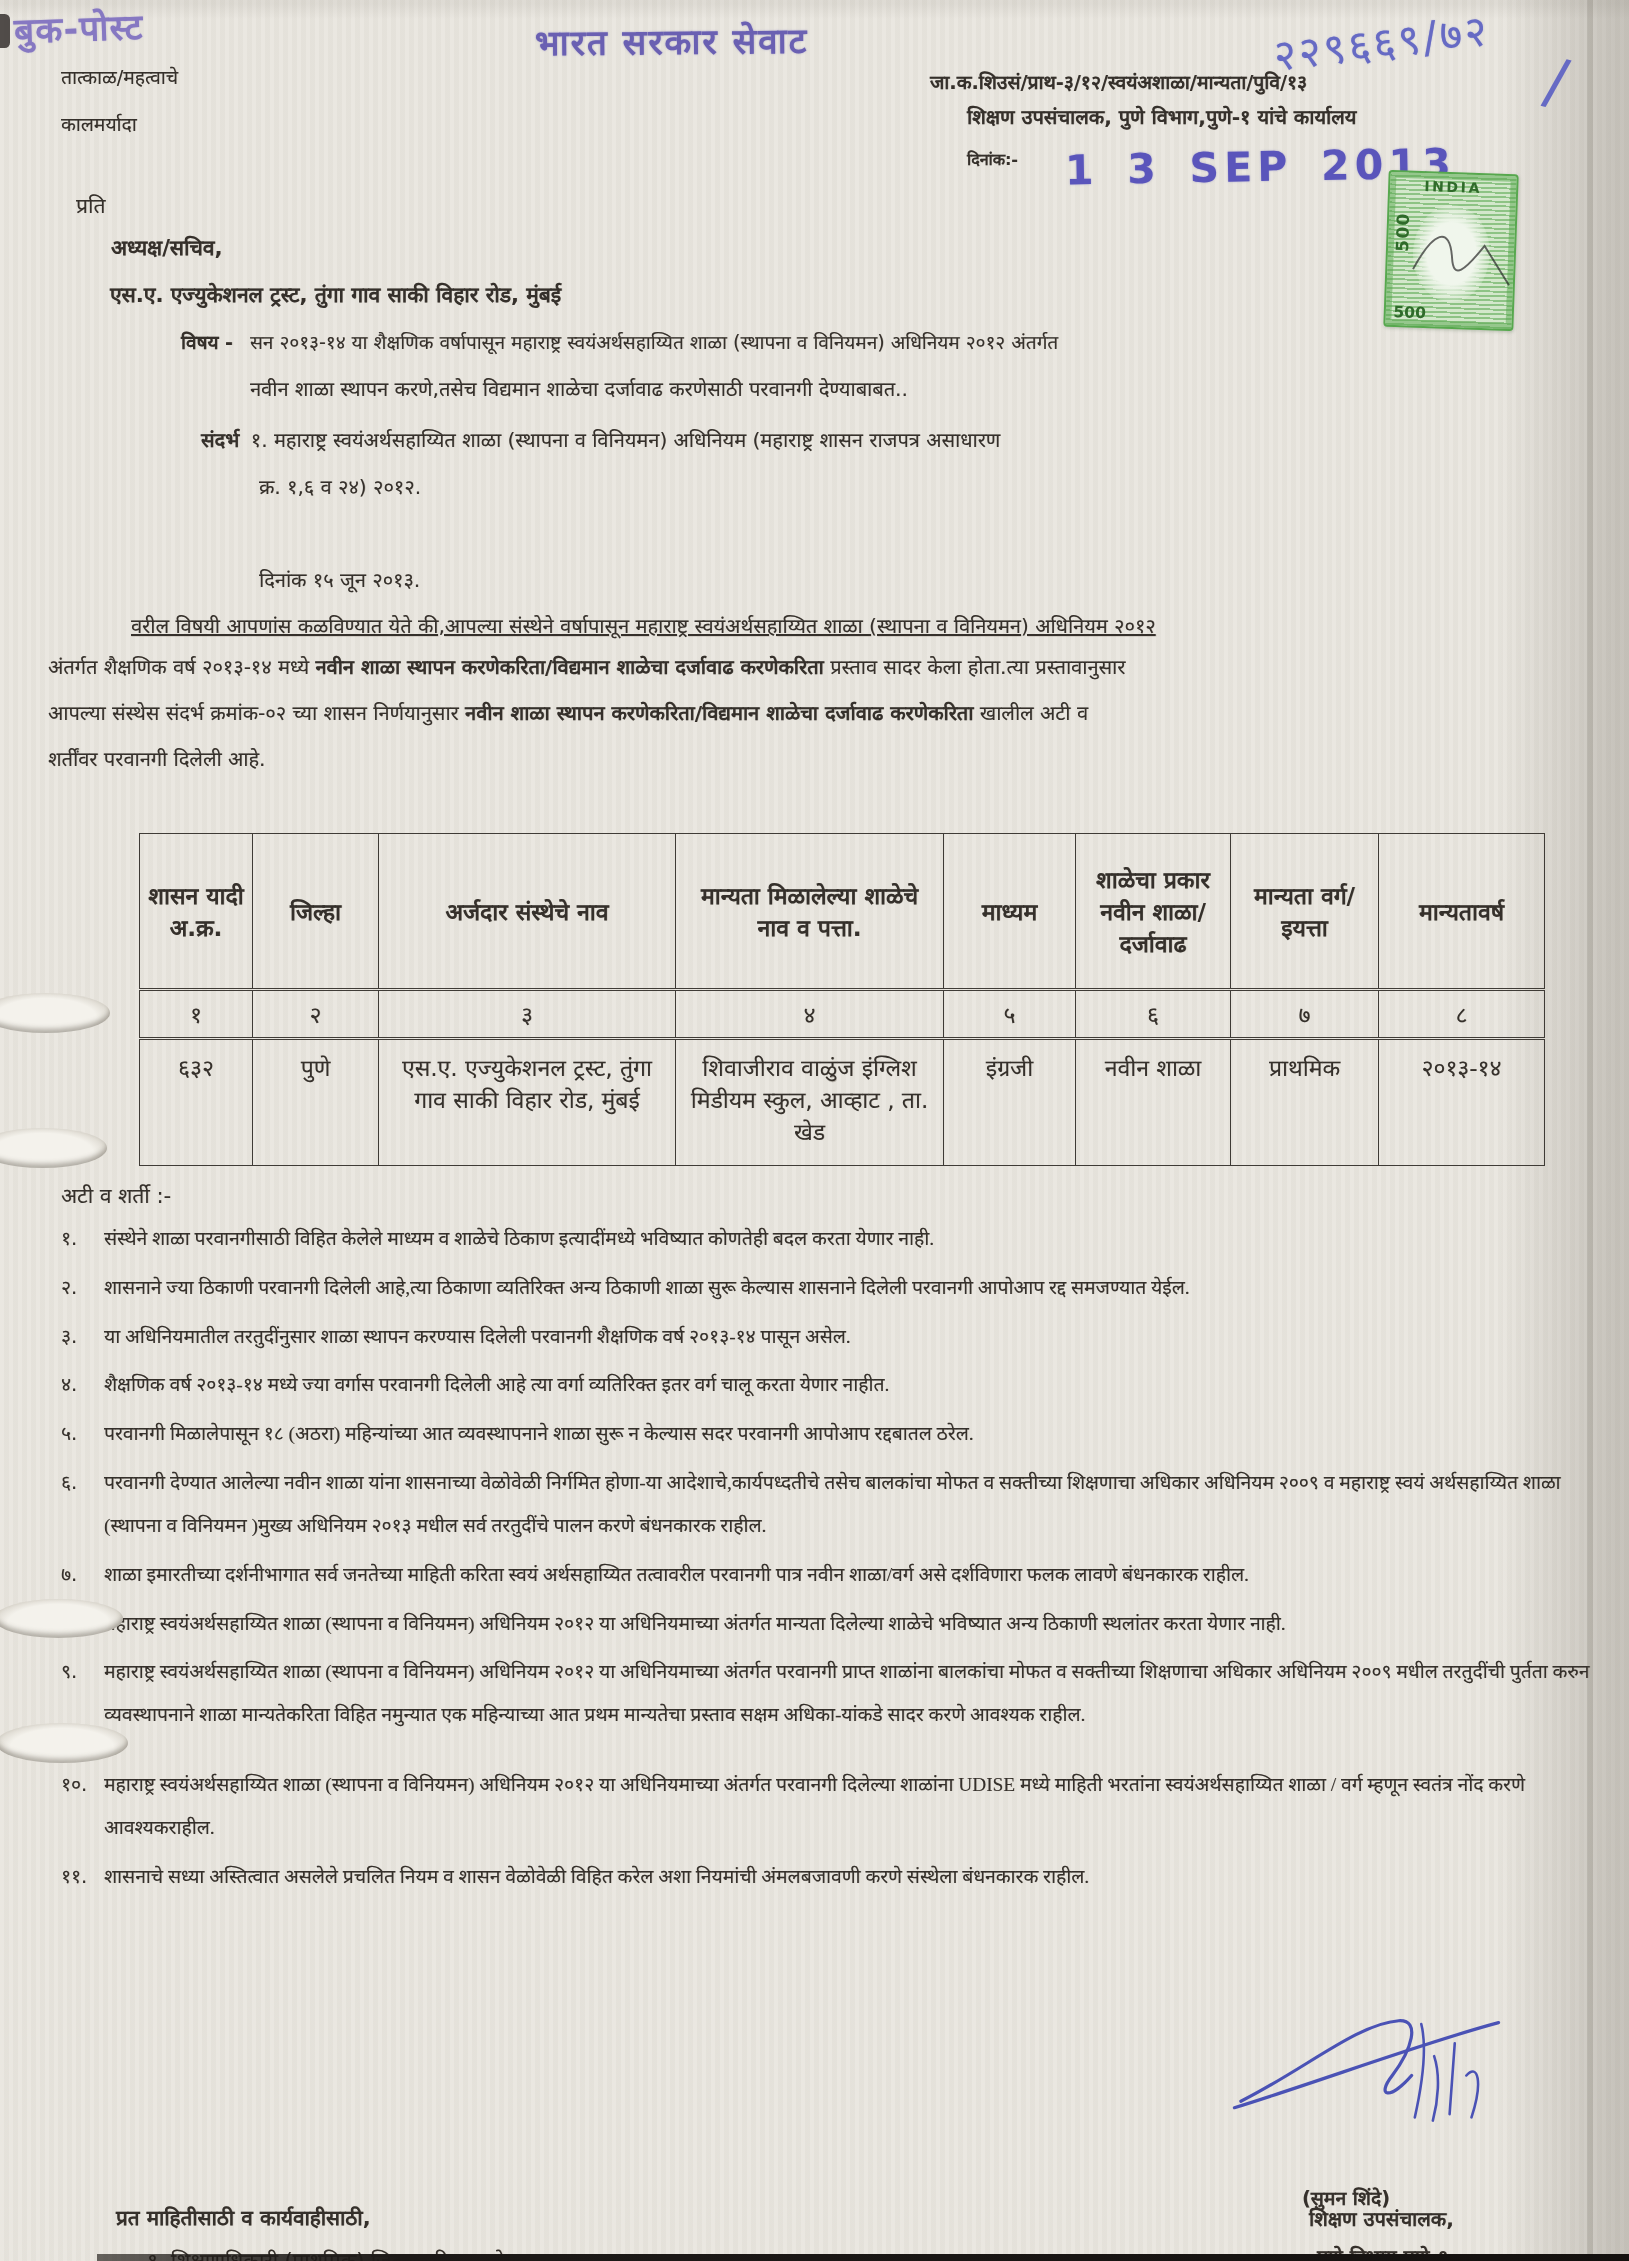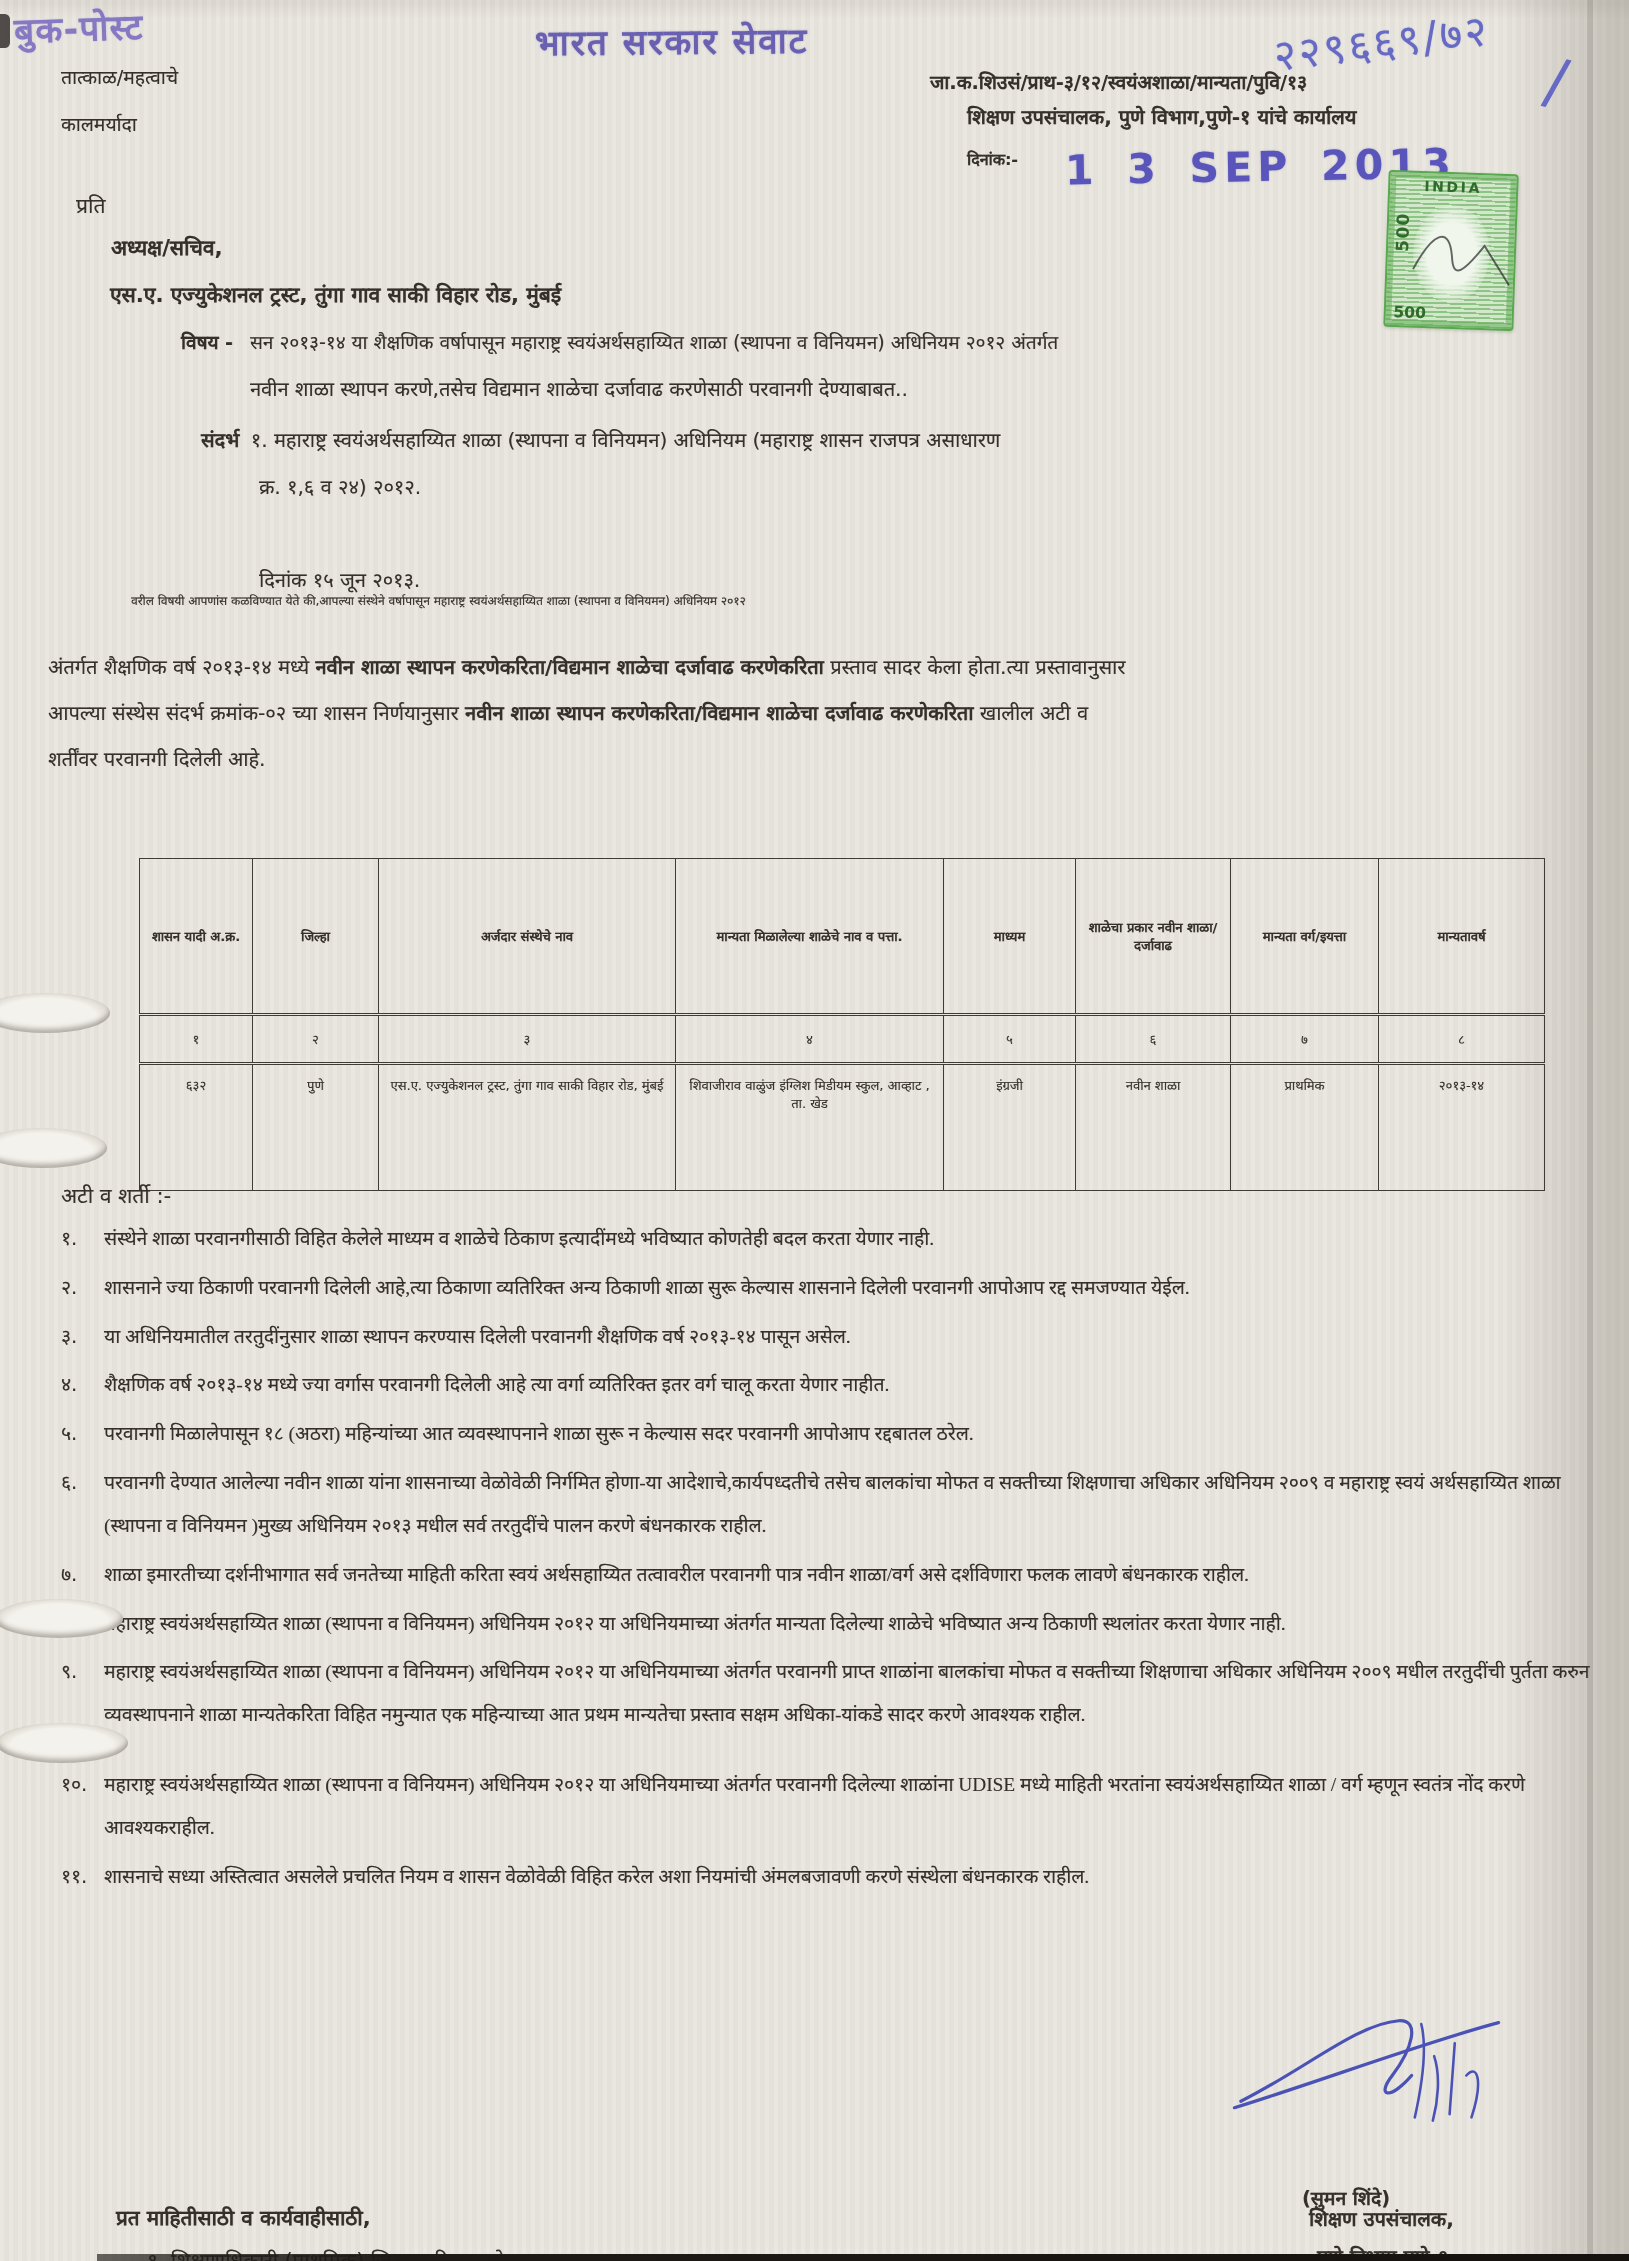--- a/index.html
+++ b/index.html
@@ -59,28 +59,28 @@
   .subject1{left:181px; top:329px; font-size:19px; width:1367px;}
   .subject2{left:250px; top:375px; font-size:20px; width:1290px;}
   .refs1{left:201px; top:426px; font-size:20px; width:1354px;}
   .refs2{left:259px; top:473px; font-size:20px;}
   .refs3{left:259px; top:520px; font-size:20px; width:1302px;}
   .refs4{left:259px; top:566px; font-size:20px;}
   .subj-label{display:inline-block; margin-right:17px;}
   .refs-label{display:inline-block; margin-right:11.6px;}
 
   
-  .body1{left:48px; top:592px; font-size:12px; width:1547px; text-indent:83px;}
+  .body1{left:48px; top:612px; font-size:20px; width:1547px; text-indent:83px;text-decoration:underline;}
   .body2{left:48px; top:653px; font-size:20px; width:1547px;}
   .body3{left:48px; top:699px; font-size:20px; width:1547px;}
   .body4{left:48px; top:745px; font-size:20px;}
 
   
-  .tbl{left:139px; top:858px; border-collapse:collapse; table-layout:fixed; width:1404px;
-    font-size:13px;}
+  .tbl{left:139px; top:833px; border-collapse:collapse; table-layout:fixed; width:1404px;
+    font-size:23px;}
   .tbl td{border:1.9px solid #3f3b36; text-align:center; vertical-align:middle; padding:5.2px 6.4px;
     color:#35302b; text-shadow:0.4px 0.4px 0.5px rgba(70,58,45,0.3);}
   .tbl tr.hdr td{height:144px; font-weight:600; border-bottom:3.9px double #3f3b36;}
   .tbl tr.nums td{height:35px; border-bottom:3.9px double #3f3b36;}
   .tbl tr.data td{height:108px; vertical-align:top; padding-top:11.6px;}
 
   
   .cond-head{left:61px; top:1181px; font-size:21px; font-weight:400;}
   .cond-list{left:61px; top:1217px; width:1529px; list-style:none; margin:0; padding:0; font-size:19.3px;}
   .cond-list li{display:flex; line-height:43px; margin-bottom:5.8px;}

